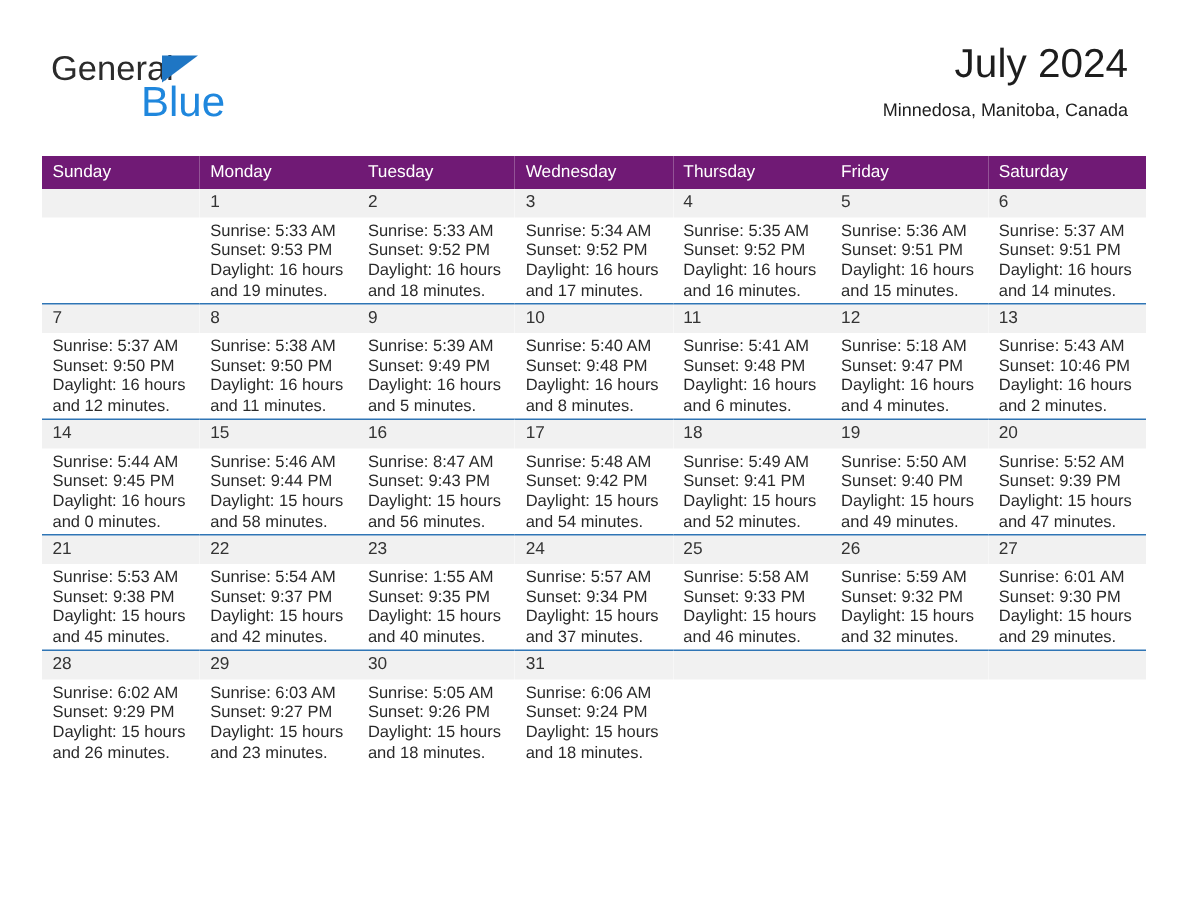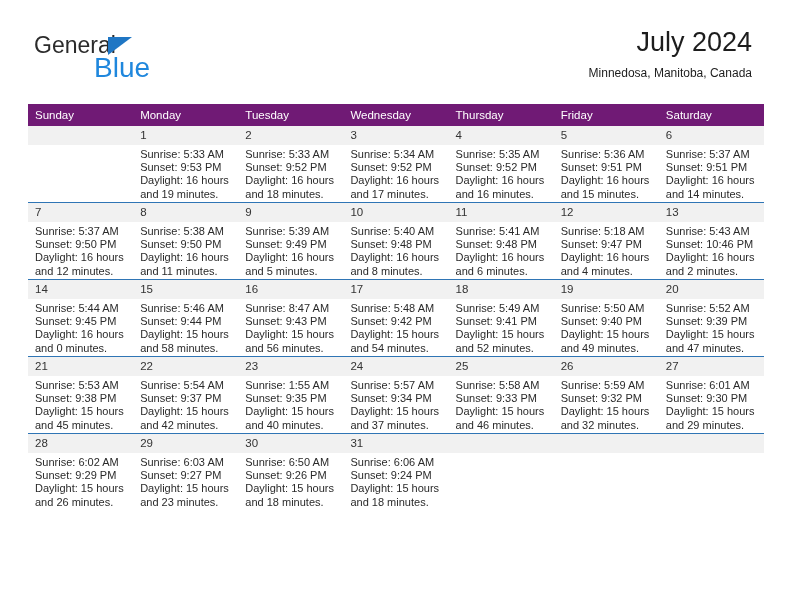--- a/index.html
+++ b/index.html
@@ -436,21 +436,21 @@
             <div class="details">
               <div>Sunrise: 6:03 AM</div>
               <div>Sunset: 9:27 PM</div>
               <div>Daylight: 15 hours</div>
               <div>and 23 minutes.</div>
             </div>
           </td>
           <td>
             <div class="daynum">30</div>
             <div class="details">
-              <div>Sunrise: 6:50 AM</div>
+              <div>Sunrise: 5:05 AM</div>
               <div>Sunset: 9:26 PM</div>
               <div>Daylight: 15 hours</div>
               <div>and 18 minutes.</div>
             </div>
           </td>
           <td>
             <div class="daynum">31</div>
             <div class="details">
               <div>Sunrise: 6:06 AM</div>
               <div>Sunset: 9:24 PM</div>

